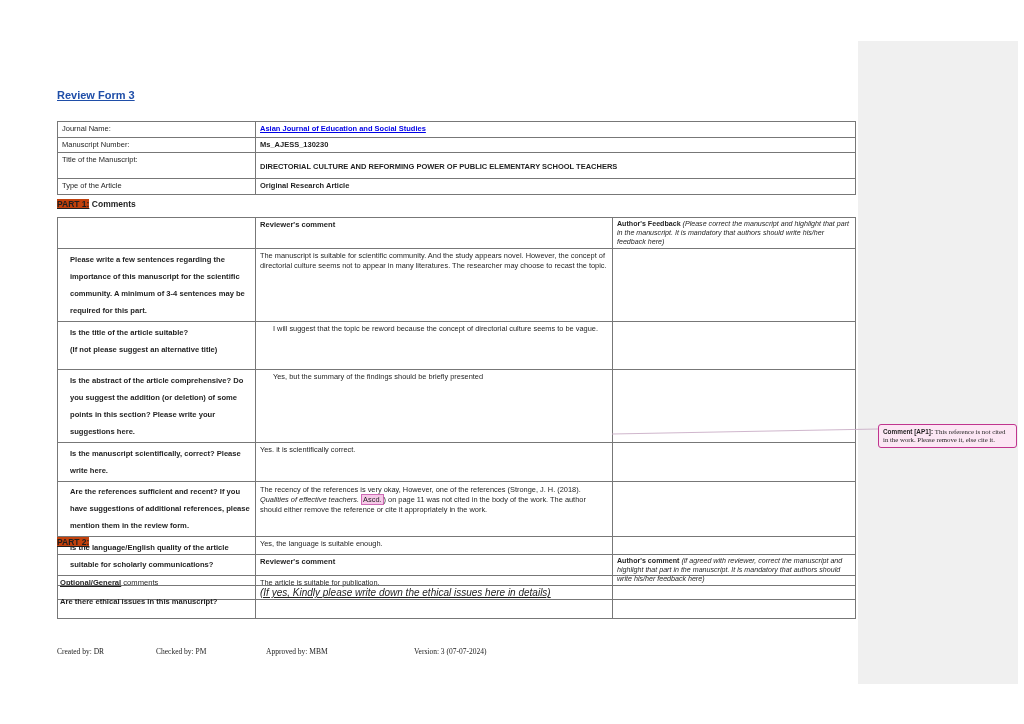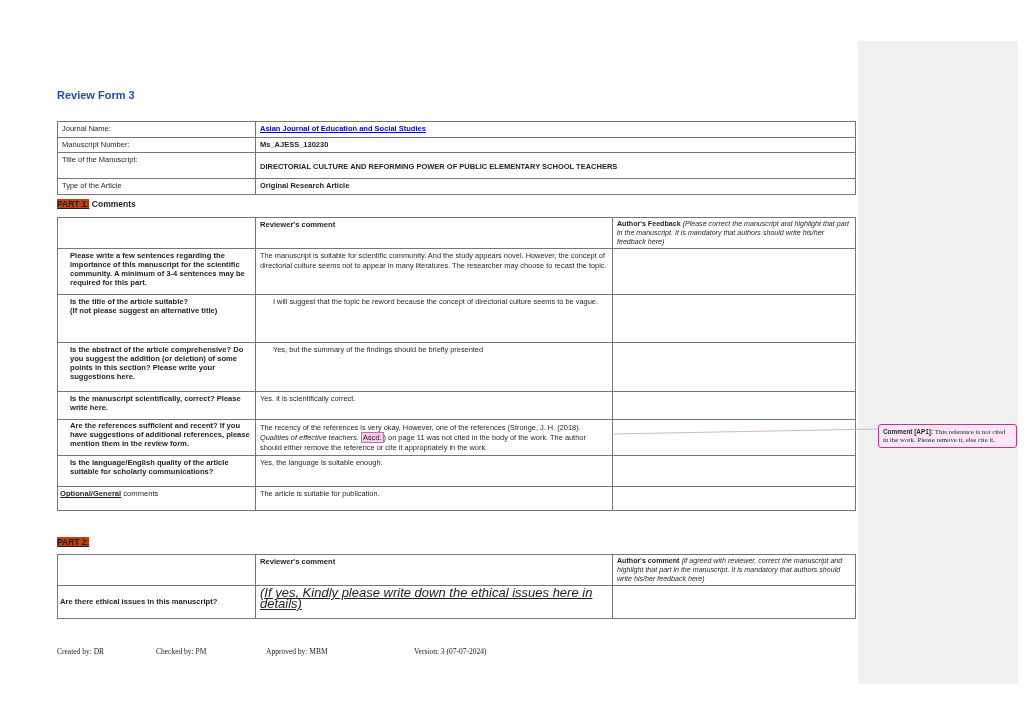--- a/index.html
+++ b/index.html
@@ -2,21 +2,21 @@
 <html><head>
 <meta charset="utf-8">
 <style>
   * { box-sizing: border-box; margin: 0; padding: 0; }
   html,body { width:1024px; height:724px; background:#ffffff; font-family:"Liberation Sans", sans-serif; color:#1f1f1f; position:relative; overflow:hidden; }
 
   .abs { position:absolute; }
 
   .side-panel { left:858px; top:41px; width:160px; height:643px; background:#f0f0f0; }
 
-  .doc-title { left:57px; top:89px; font-size:11px; font-weight:bold; color:#1f4ea8; }
+  .doc-title { left:57px; top:89px; font-size:11px; font-weight:bold; color:#1f4ea8; text-decoration:underline; }
 
   table { border-collapse:collapse; table-layout:fixed; }
   td { border:1px solid #777; vertical-align:top; font-size:7.5px; line-height:10.5px; padding:2px 4px; }
 
   
   .info-table { left:57px; top:121px; }
   .info-table table { width:798px; }
   .info-table td.lbl { font-size:7.5px; }
   .info-table td.val { font-weight:bold;margin-left:15px; }
   .link { color:#0000e6; font-weight:bold; text-decoration:underline; }
@@ -24,34 +24,34 @@
 
   
   .part-label { font-size:8.5px; font-weight:bold; }
   .hl-yellow { background:#c2410c; text-decoration:underline; }
   .part1-label { left:57px; top:199px; }
   .part2-label { left:57px; top:537px; }
 
   
   .p1-table { left:57px; top:217px; }
   .p1-table table, .p2-table table { width:798px; }
-  .q { font-weight:bold; font-size:7.6px; line-height:9px; padding-left:12px; white-space:pre-line; }
+  .q { font-weight:bold; font-size:7.6px; line-height:17px; padding-left:12px; white-space:pre-line; }
   .ans { font-size:7.4px; line-height:10px; }
   .ans-indent { text-indent:13px; }
   .col-head { font-weight:bold; font-size:7.6px; }
   .author-head { font-size:7.1px; line-height:8.8px; }
   .author-head .note { font-weight:normal; font-style:italic; }
   .it { font-style:italic; }
   .anchor-hl { background:#f6c9e8; border:1px solid #cf6bb5; padding:0 1px; }
   .opt-q { padding-left:2px; font-size:7.6px; }
   .bold-ul { font-weight:bold; text-decoration:underline;margin-top:44px; }
 
   .p2-table { left:57px; top:554px; }
   .p2-q { vertical-align:middle; font-weight:bold; font-size:7.6px; padding-left:2px; }
-  .p2-ans { font-style:italic; text-decoration:underline; font-size:13px; }
+  .p2-ans { font-style:italic; text-decoration:underline; font-size:10px; }
 
   
   .balloon { left:878px; top:424px; width:139px; background:#fce6f4; border:1px solid #c0348e; border-radius:3px; padding:3px 4px; font-size:6.4px; line-height:8.2px; }
   .balloon b { font-family:"Liberation Sans", sans-serif; font-size:6.4px; }
   .balloon .ctext { font-family:"Liberation Serif", serif; font-size:6.8px; }
   .connector { left:610px; top:424px; width:270px; height:14px; pointer-events:none; }
 
   
   .footer-item { top:647px; font-family:"Liberation Serif", serif; font-size:7.5px; color:#222; }
   .f1 { left:57px; } .f2 { left:156px; } .f3 { left:266px; } .f4 { left:414px; }

